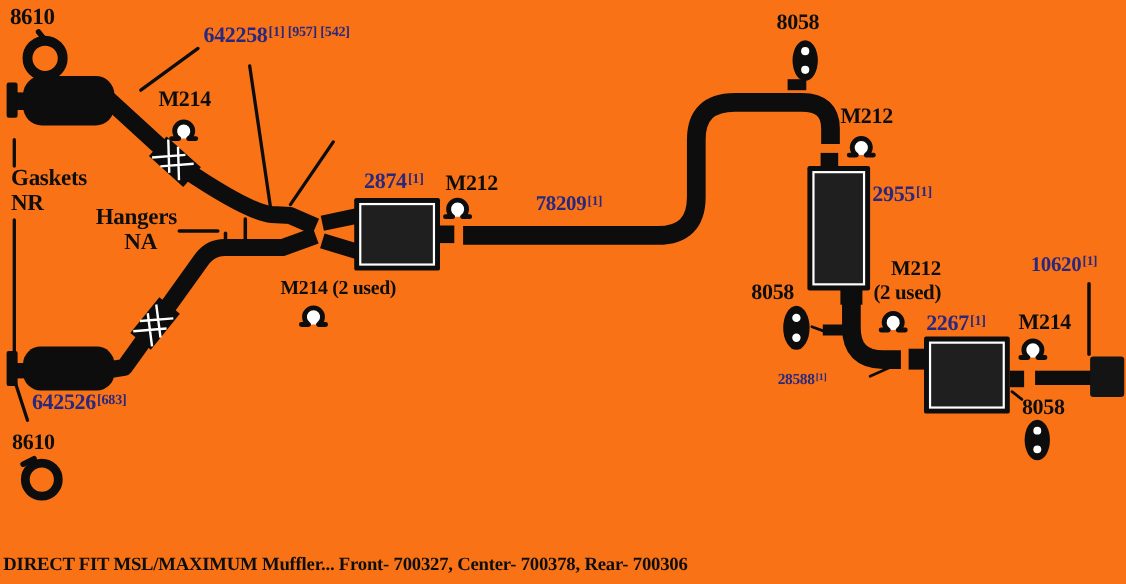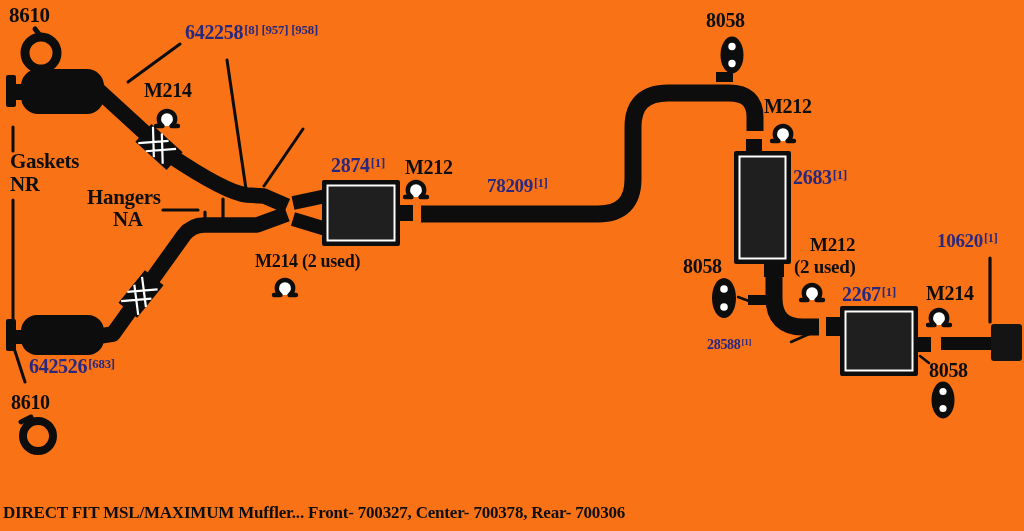--- a/index.html
+++ b/index.html
@@ -134,34 +134,34 @@
   <g transform="translate(812,291)">
     <path d="M -11,9 L -4.5,9 A 8.2,8.2 0 1 1 4.5,9 L 11,9" fill="#fff" stroke="#0d0d0d" stroke-width="4.4" stroke-linejoin="round" stroke-linecap="round"></path>
   </g>
   <g transform="translate(939,316)">
     <path d="M -11,9 L -4.5,9 A 8.2,8.2 0 1 1 4.5,9 L 11,9" fill="#fff" stroke="#0d0d0d" stroke-width="4.4" stroke-linejoin="round" stroke-linecap="round"></path>
   </g>
 </svg>
 
 <div class="lbl" style="left:9px;top:4px;font-size:21px">8610</div>
 
-<div class="lbl navy" style="left:185px;top:22px"><span>642258</span><span class="sup">[8] [957] [958]</span></div>
+<div class="lbl navy" style="left:185px;top:22px"><span>642258</span><span class="sup">[1] [957] [542]</span></div>
 
 <div class="lbl" style="left:144px;top:80px">M214</div>
 
 
 <div class="lbl navy" style="left:331px;top:155px"><span>2874</span><span class="sup">[1]</span></div>
 <div class="lbl" style="left:405px;top:157px">M212</div>
 
 <div class="lbl navy" style="left:487px;top:176px;font-size:19px"><span>78209</span><span class="sup">[1]</span></div>
 
 <div class="lbl" style="left:706px;top:10px">8058</div>
 <div class="lbl" style="left:764px;top:96px">M212</div>
 
-<div class="lbl navy" style="left:793px;top:167px"><span>2683</span><span class="sup">[1]</span></div>
+<div class="lbl navy" style="left:793px;top:167px"><span>2955</span><span class="sup">[1]</span></div>
 
 <div class="lbl" style="left:794px;top:234px;font-size:19px;line-height:22px">
   <div style="padding-left:16px">M212</div>
   <div>(2 used)</div>
 </div>
 
 <div class="lbl" style="left:683px;top:256px">8058</div>
 
 <div class="lbl navy" style="left:707px;top:338px;font-size:14px"><span>28588</span><span class="sup">[1]</span></div>
 

